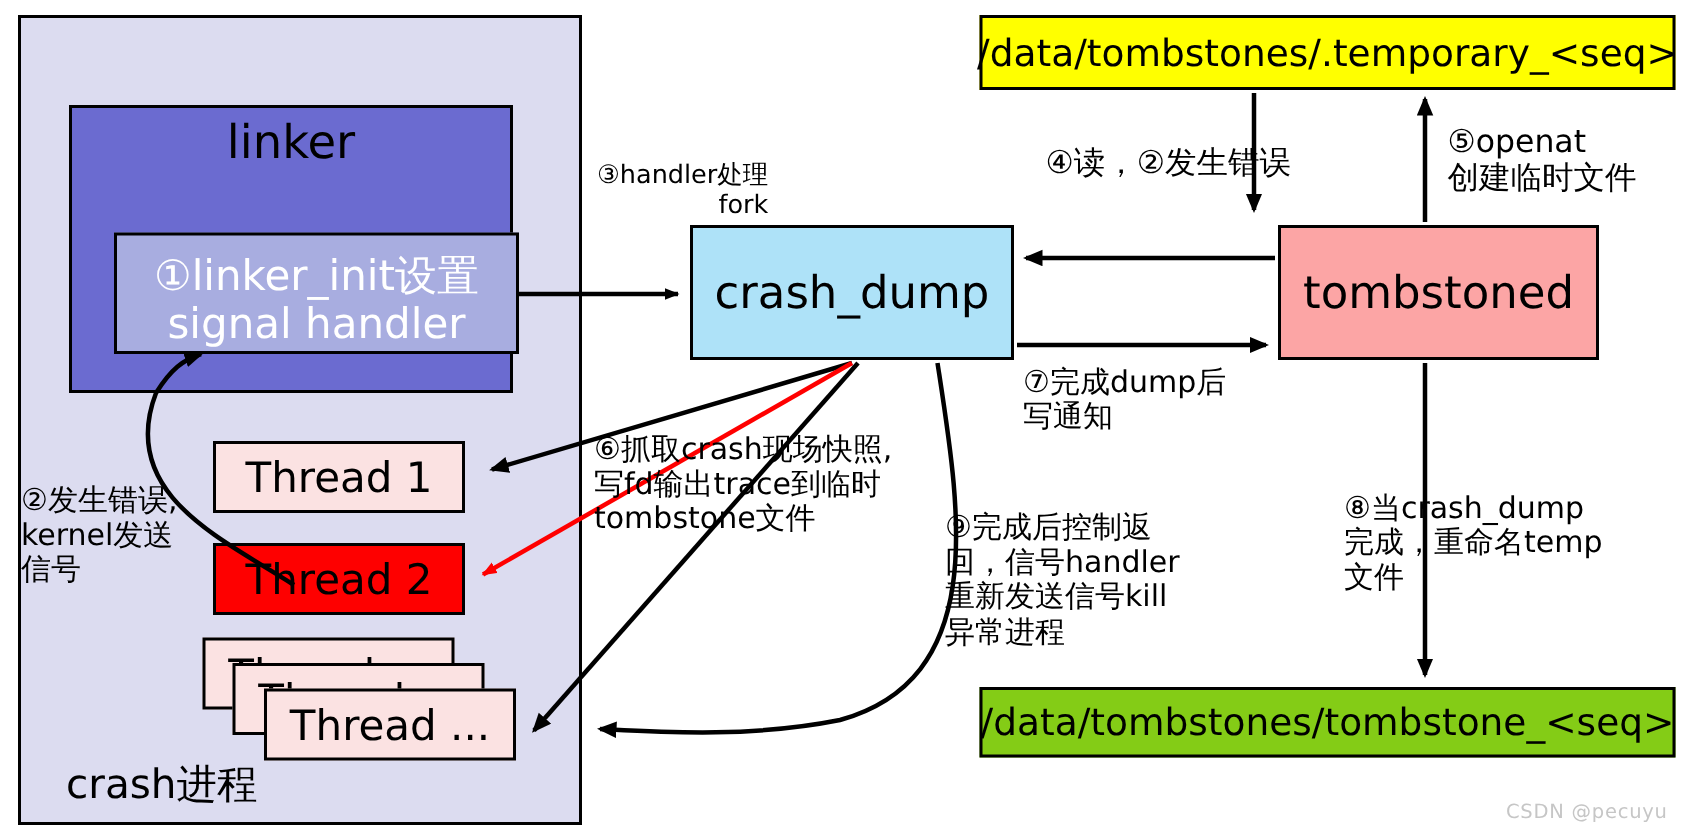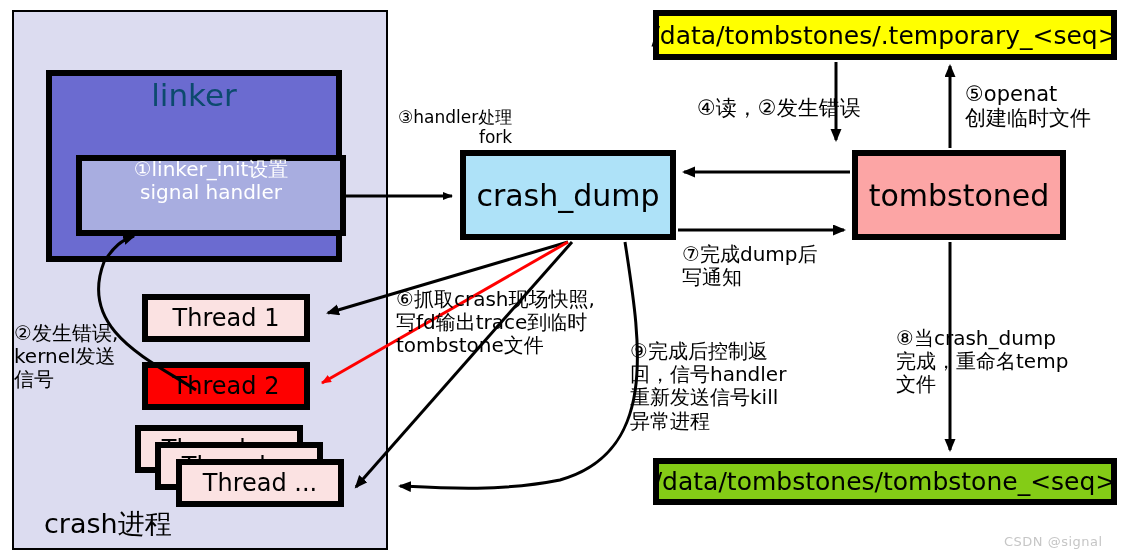--- a/index.html
+++ b/index.html
@@ -2,37 +2,37 @@
 <html><head>
 <meta charset="utf-8">
 <style>
   html,body{margin:0;padding:0;background:#ffffff;}
   body{width:1128px;height:560px;position:relative;overflow:hidden;
        font-family:"DejaVu Sans","Liberation Sans",sans-serif;}
   #stage{position:absolute;left:0;top:0;width:1128px;height:560px;}
   svg#wires{position:absolute;left:0;top:0;width:1128px;height:560px;pointer-events:none;}
 
   .box{position:absolute;box-sizing:border-box;display:flex;align-items:center;
-       justify-content:center;text-align:center;border:6px solid #000000;}
+       justify-content:center;text-align:center;border:2px solid #000000;}
   .lbl{position:absolute;white-space:pre-line;line-height:1.16;color:#000;}
 
   
   #crash-process{left:12px;top:10px;width:376px;height:540px;background:#dcdcf0;
                  border:2px solid #000;}
   #crash-process-title{left:44px;top:508px;font-size:27px;}
 
   
   #linker-box{left:46px;top:70px;width:296px;height:192px;background:#6b6bd0;}
-  #linker-title{left:46px;top:78px;width:296px;text-align:center;font-size:31px;color:#0c4a6e;}
+  #linker-title{left:46px;top:78px;width:296px;text-align:center;font-size:31px;color:#000000;}
   #signal-handler-box{left:76px;top:155px;width:270px;height:81px;background:#a8ade0;}
-  #signal-handler-text{left:76px;top:158px;width:270px;text-align:center;font-size:20px;
+  #signal-handler-text{left:76px;top:168px;width:270px;text-align:center;font-size:28px;
                        color:#ffffff;}
 
   
-  .thread{background:#fbe2e2;font-size:24px;color:#000;}
+  .thread{background:#fbe2e2;font-size:28px;color:#000;}
   #thread-1{left:142px;top:294px;width:168px;height:48px;}
   #thread-2{left:142px;top:362px;width:168px;height:48px;background:#fe0000;}
   #thread-s1{left:135px;top:425px;width:168px;height:48px;}
   #thread-s2{left:155px;top:442px;width:168px;height:48px;}
   #thread-s3{left:176px;top:459px;width:168px;height:48px;}
 
   
   #crash-dump-box{left:460px;top:150px;width:216px;height:90px;background:#aee2f8;
                   font-size:30px;}
   #tombstoned-box{left:852px;top:150px;width:214px;height:90px;background:#fca5a5;
@@ -150,14 +150,14 @@
   <div class="lbl" id="note-7">⑦完成dump后
 写通知</div>
   <div class="lbl" id="note-8">⑧当crash_dump
 完成，重命名temp
 文件</div>
   <div class="lbl" id="note-9">⑨完成后控制返
 回，信号handler
 重新发送信号kill
 异常进程</div>
 
-  <div class="lbl" id="watermark">CSDN @signal</div>
+  <div class="lbl" id="watermark">CSDN @pecuyu</div>
 </div>
 
 </body></html>

